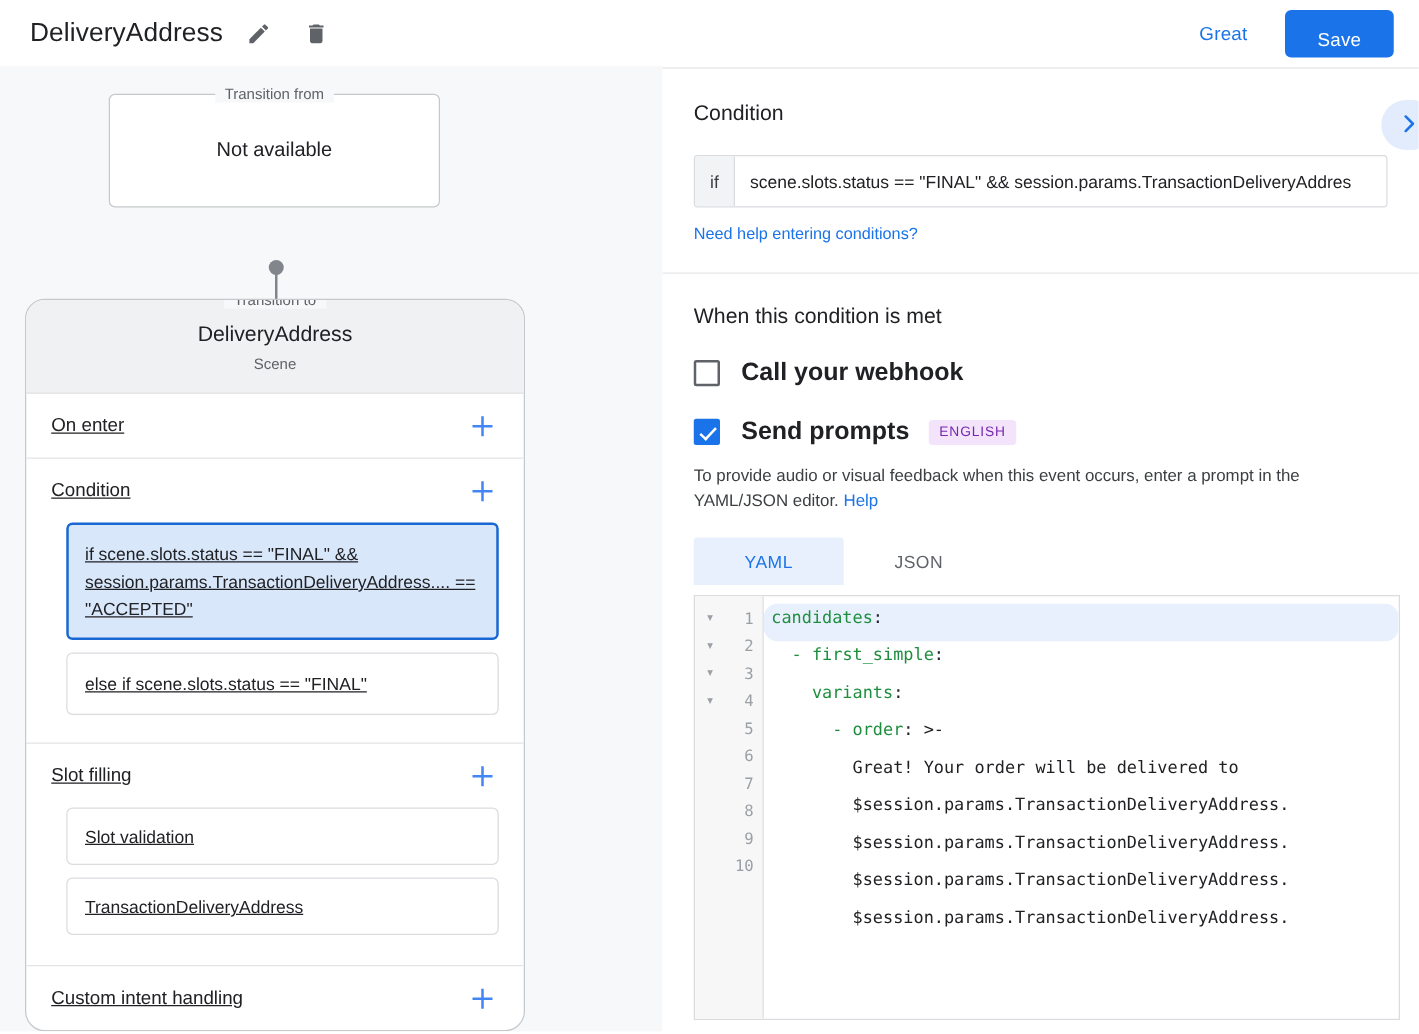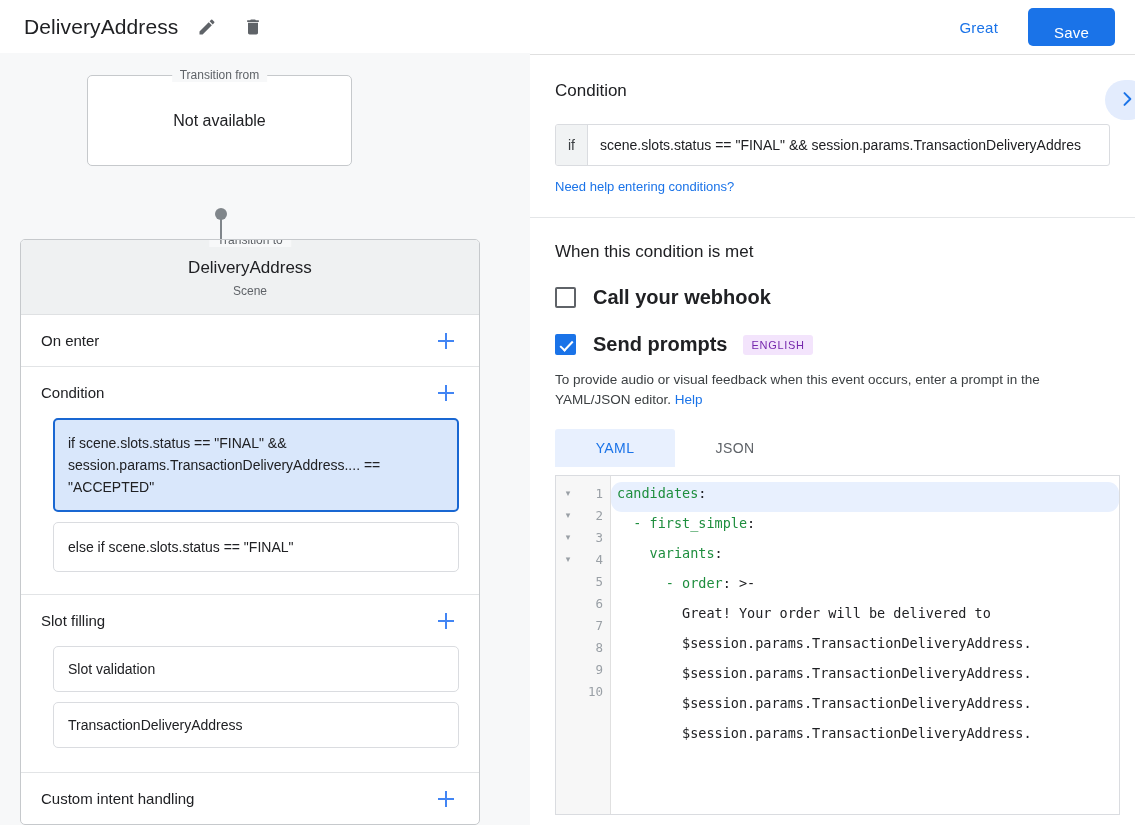--- a/index.html
+++ b/index.html
@@ -56,34 +56,35 @@
   }
   .from-box {
     position: absolute; left: 87px; top: 22px; width: 265px; height: 91px;
     display: flex; align-items: center; justify-content: center;
   }
   .from-box .from-label { font-size: 16px; color: #202124; }
 
   .connector { position: absolute; left: 213px; top: 155px; width: 16px; height: 78px; }
 
   .to-card {
-    position: absolute; left: 20px; top: 186px; width: 460px;
-    border: 1px solid #c6c9cc; border-radius: 5px; background: #ffffff;
+    position: absolute; left: 20px; top: 186px; width: 400px;
+    border: 1px solid #c6c9cc; border-radius: 16px; background: #ffffff;
     overflow: hidden;
   }
   .to-header {
     background: #eff1f2; padding: 18px 0 16px; text-align: center;
     border-bottom: 1px solid #dfe1e3;
   }
   .to-title { font-size: 17px; color: #202124; }
   .to-sub { font-size: 12px; color: #5f6368; margin-top: 6px; }
 
   .section {
     border-bottom: 1px solid #e2e4e6;
     padding: 0 20px 0 20px;
+    text-decoration: underline;
   }
   .section:last-child { border-bottom: none; }
   .section-head {
     display: flex; align-items: center; justify-content: space-between;
     height: 51px;
   }
   .section-title { font-size: 15px; color: #202124; }
   .plus-btn {
     width: 26px; height: 26px; border: none; background: transparent;
     cursor: pointer; position: relative;

